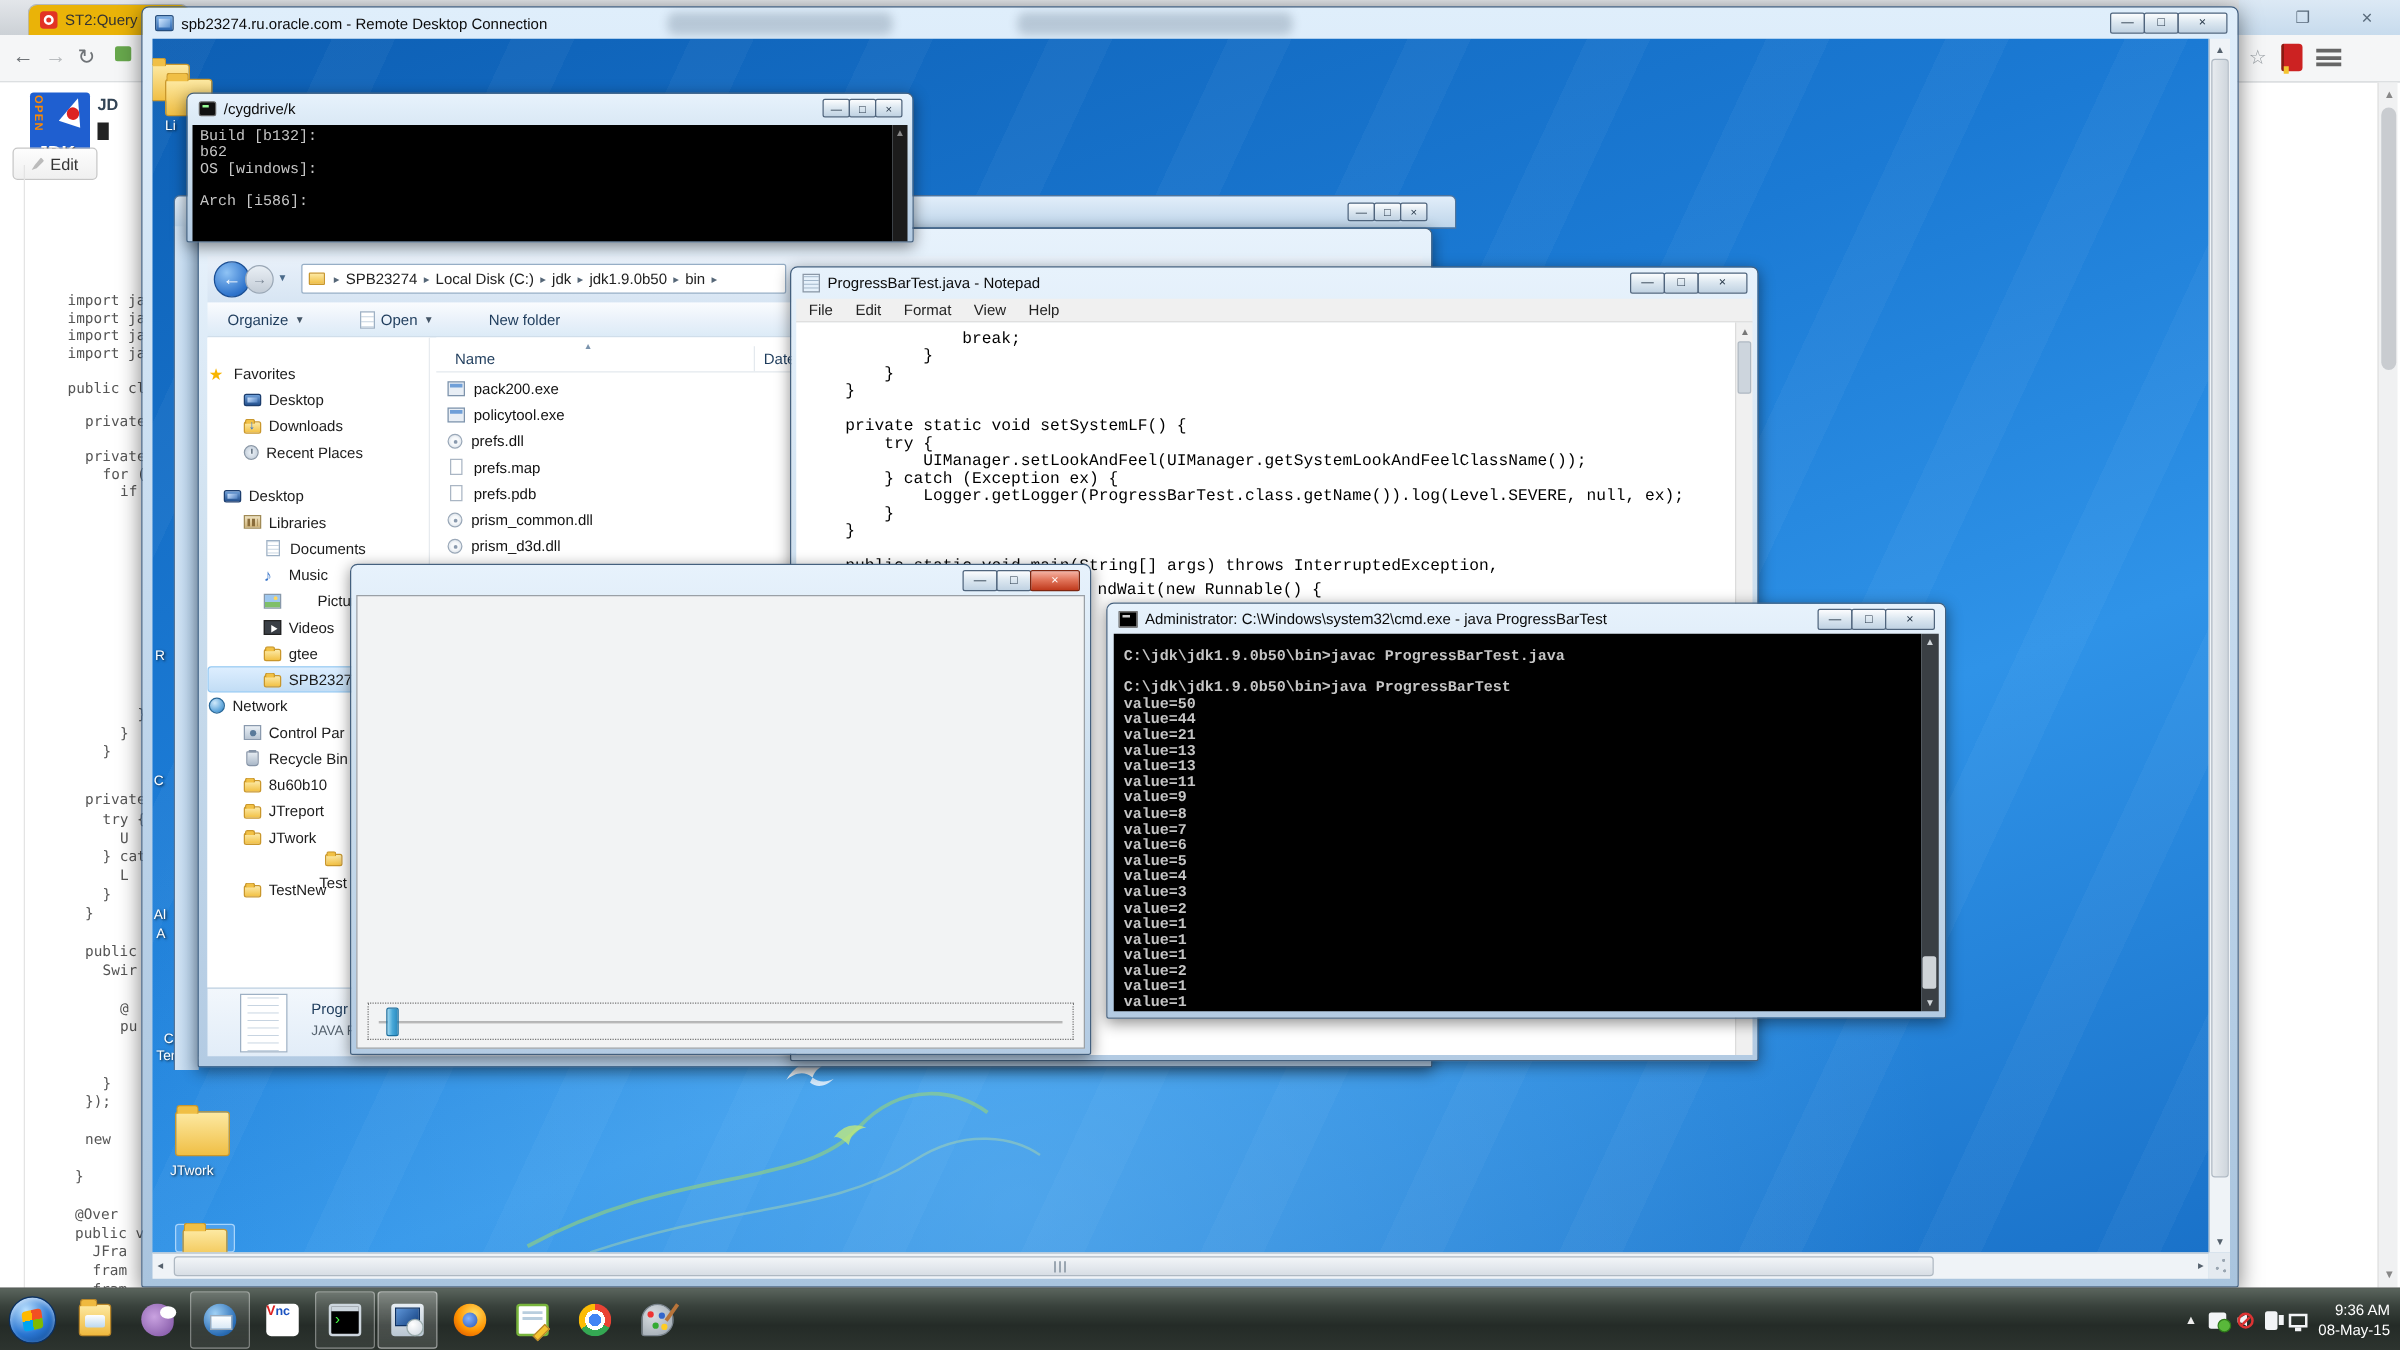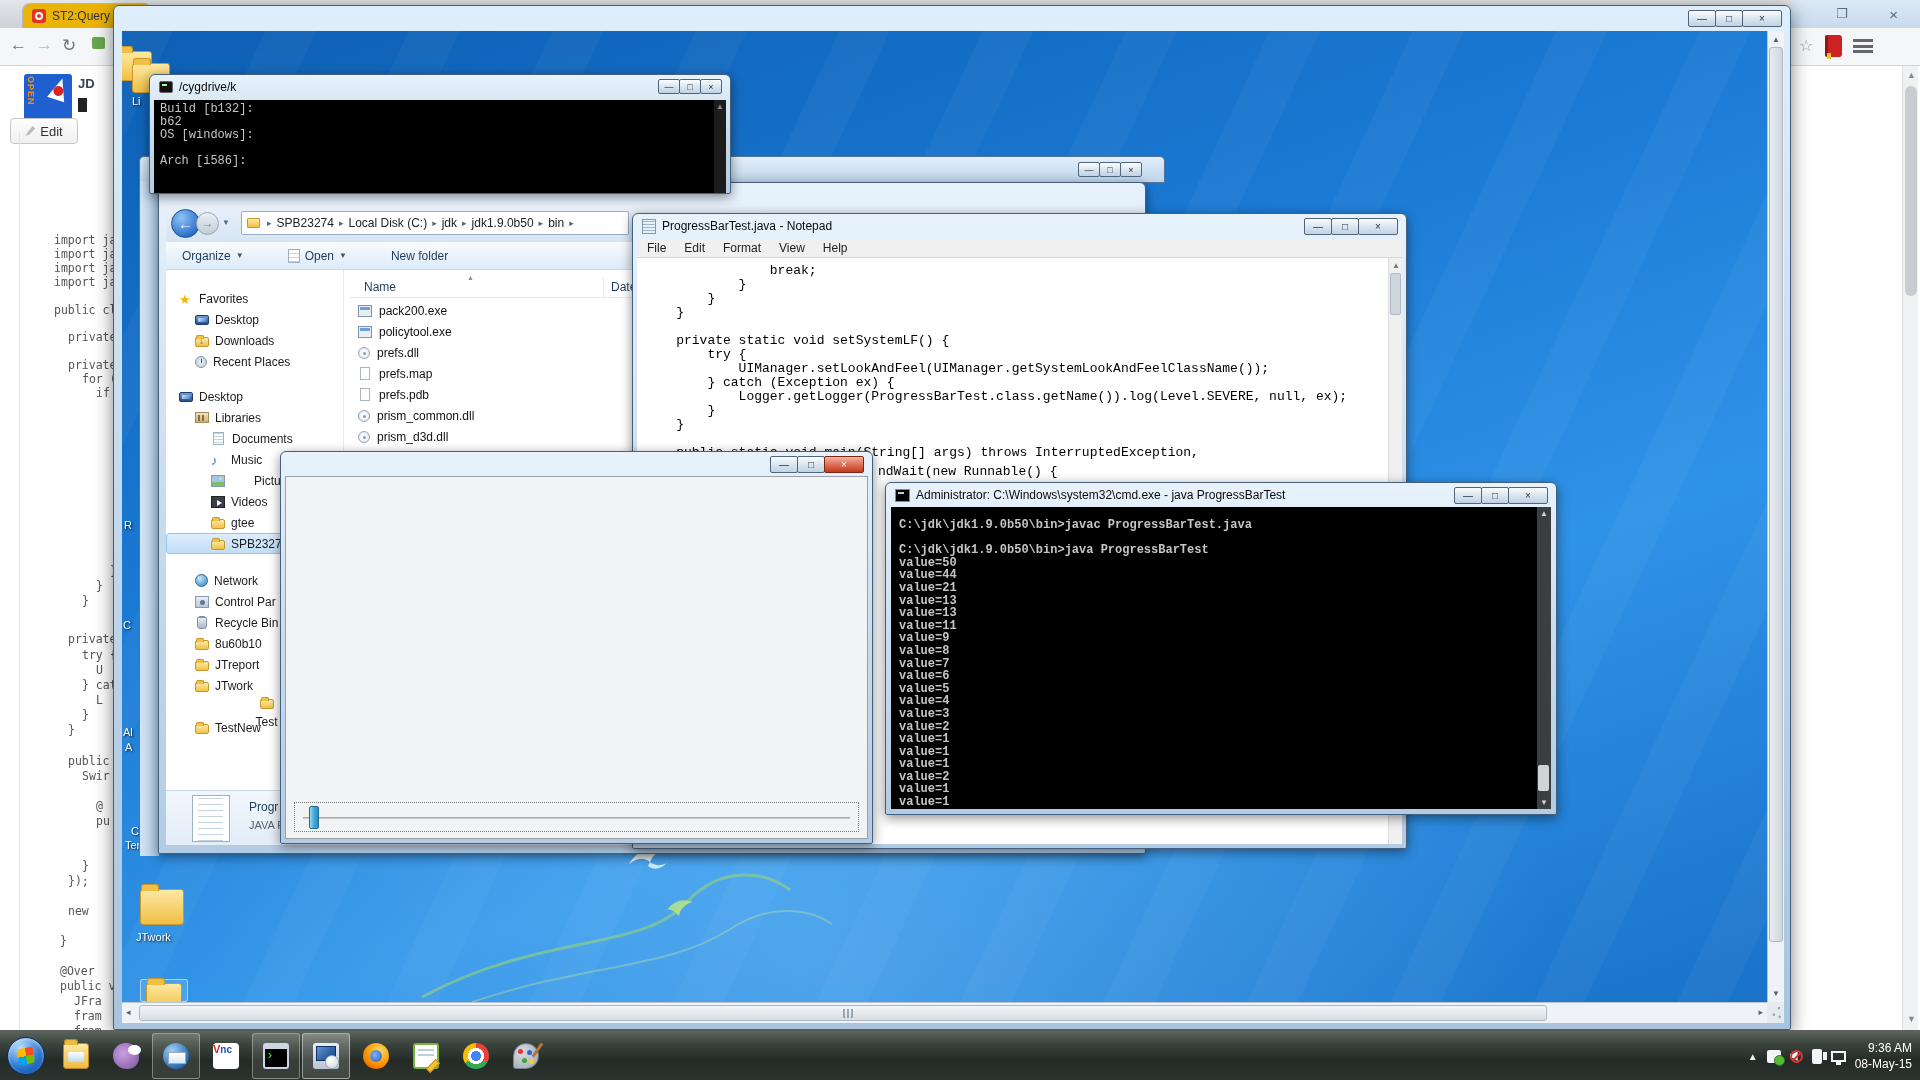--- a/index.html
+++ b/index.html
@@ -294,20 +294,26 @@
   <span class="abs" id="book-ic"></span>
   <span class="abs" id="menu-ic"></span>
 </div>
 <div class="abs" id="br-scroll">
   <span class="ar abs" style="top:4px">▲</span>
   <span class="abs" id="br-thumb"></span>
   <span class="ar abs" style="bottom:6px">▼</span>
 </div>
 
 <div class="abs" id="rdp">
+  <div id="rdp-title">
+    <span class="blob" style="left:420px;width:180px"></span>
+    <span class="blob" style="left:700px;width:220px"></span>
+    <span id="rdp-ic"></span>
+    <span>spb23274.ru.oracle.com - Remote Desktop Connection</span>
+  </div>
   <div class="wbtns">
     <span class="wb">—</span>
     <span class="wb">□</span>
     <span class="wb close">×</span>
   </div>
 
   <div class="abs" id="viewport">
 
     <svg class="abs" style="left:0;top:771px" width="1645" height="200">
       <path d="M300 195 C 420 130, 520 150, 565 100 C 600 62, 645 70, 668 88" stroke="#a6de62" stroke-width="3" fill="none" opacity="0.5"></path>
@@ -415,21 +421,21 @@
           <span>Open</span>
           <span class="dd">▼</span>
         </span>
         <span class="tool-b" style="margin-left:30px">
           <span>New folder</span>
         </span>
       </div>
       <div id="ex-body">
         <div id="ex-side">
 
-        <div class="sb-item ic-star" style="padding-left: 12px;">
+        <div class="sb-item ic-star" style="">
             <span class="ic"></span>
             <span>Favorites</span>
           </div>
             <div class="sb-item ic-monitor" style="padding-left: 28px;">
             <span class="ic"></span>
             <span>Desktop</span>
           </div>
             <div class="sb-item ic-down" style="padding-left: 28px;">
             <span class="ic"></span>
             <span>Downloads</span>
@@ -463,21 +469,21 @@
             <span>Videos</span>
           </div>
             <div class="sb-item ic-folder" style="padding-left: 44px;">
             <span class="ic"></span>
             <span>gtee</span>
           </div>
             <div class="sb-item selected ic-folder" style="padding-left: 44px;">
             <span class="ic"></span>
             <span>SPB23274</span>
           </div>
-            <div class="sb-item ic-net" style="padding-left: 28px; margin-top: 16px;">
+            <div class="sb-item ic-net" style="">
             <span class="ic"></span>
             <span>Network</span>
           </div>
             <div class="sb-item ic-cp" style="padding-left: 28px;">
             <span class="ic"></span>
             <span>Control Par</span>
           </div>
             <div class="sb-item ic-bin" style="padding-left: 28px;">
             <span class="ic"></span>
             <span>Recycle Bin</span>

